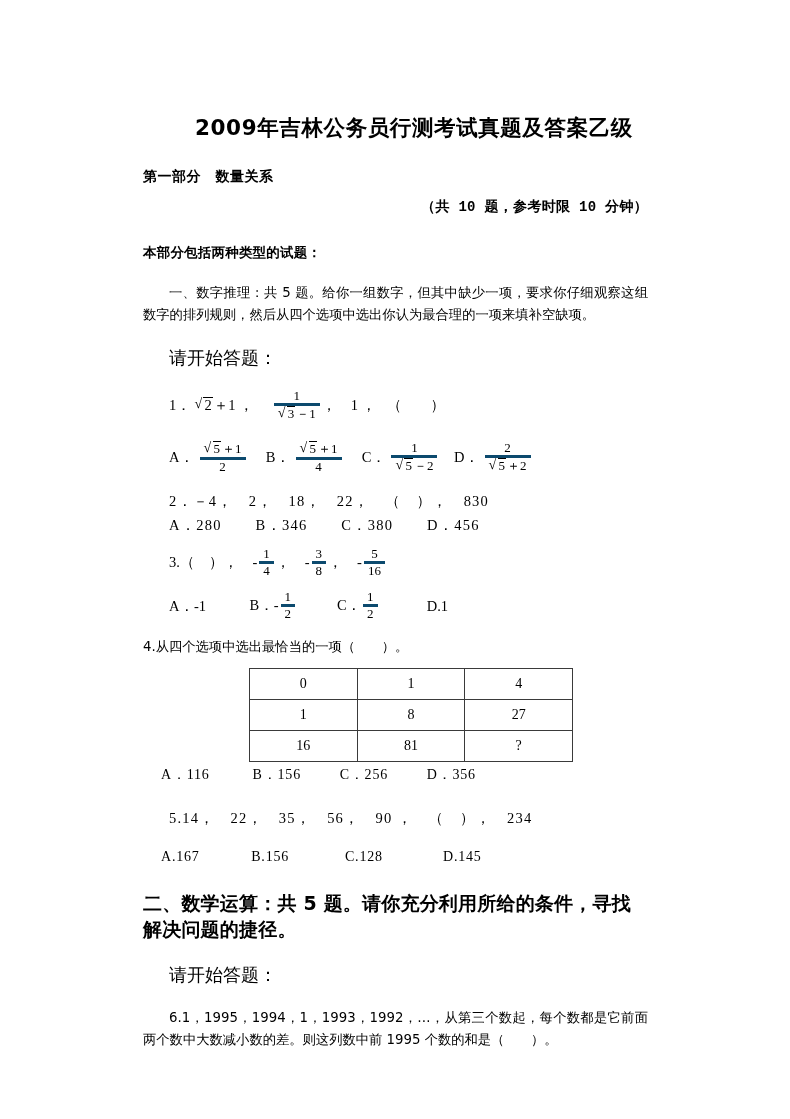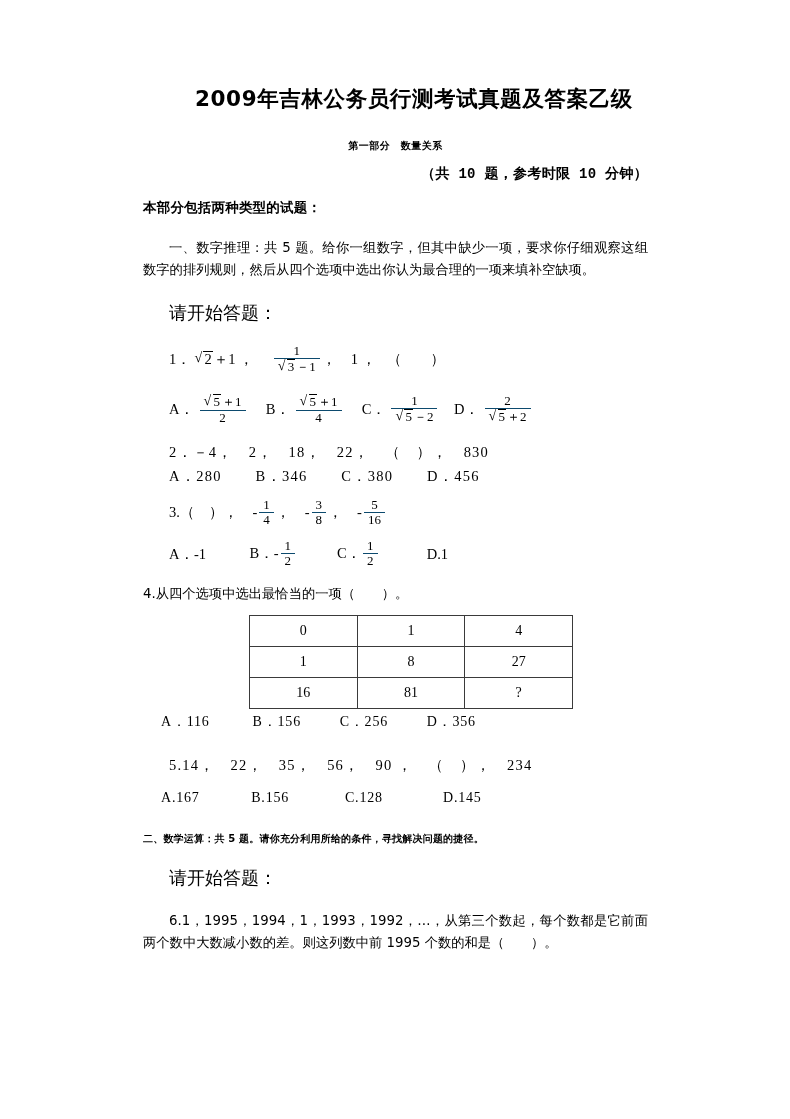--- a/index.html
+++ b/index.html
@@ -18,61 +18,60 @@
   .page {
     position: absolute;
     left: 0; top: 0;
     width: 790px;
     height: 1119px;
     background: #fff;
   }
   .content {
     position: absolute;
     left: 143px;
-    top: 84px;
+    top: 113px;
     width: 505px;
   }
 
   
   .doc-title {
     font-family: "DejaVu Sans", sans-serif;
     font-weight: bold;
     font-size: 21.5px;
     letter-spacing: 0.6px;
     text-align: left;
     margin: 0 0 6px 52px;
     white-space: nowrap;
   }
   .part-title {
     font-family: "DejaVu Sans", sans-serif;
     font-weight: bold;
-    font-size: 10px;
-    text-align: center;
+    font-size: 14px;
     margin: 26px 0 0 0;
     letter-spacing: 0.5px;
   }
   .part-sub {
     font-family: Liberation Mono, monospace;
     font-weight: bold;
     font-size: 14px;
     text-align: right;
     margin: 12px 0 0 0;
     letter-spacing: 0.3px;
   }
   .bold-line {
     font-family: "DejaVu Sans", sans-serif;
     font-weight: bold;
     font-size: 13.5px;
-    margin: 16px 0 0 0;
+    margin: 28px 0 0 0;
     letter-spacing: 0.2px;
   }
   .sec-head {
     font-family: "DejaVu Sans", sans-serif;
     font-weight: bold;
-    font-size: 10px;
+    font-size: 19px;
     margin: 26px 0 0 0;
     letter-spacing: 0.2px;
   }
 
   
   .para {
     font-family: "DejaVu Sans", sans-serif;
     font-size: 13.3px;
     line-height: 22px;
     margin: 20px 0 0 0;
@@ -110,21 +109,21 @@
   .frac {
     display: inline-block;
     vertical-align: middle;
     text-align: center;
     line-height: 1.08;
     margin: 0 2px;
     position: relative;
     top: -1px;
   }
   .frac .num { display: block; padding: 0 4px; font-size: 13px; }
-  .frac .den { display: block; padding: 0 4px; border-top: 1px solid #0c4a6e; font-size: 13px; }
+  .frac .den { display: block; padding: 0 4px; border-top: 3px solid #0c4a6e; font-size: 13px; }
 
   
   .sqrt {
     display: inline-block;
     position: relative;
     padding-left: 9px;
     margin-right: 1px;
   }
   .sqrt::before {
     content: "√";
@@ -299,21 +298,21 @@
       &nbsp;&nbsp;&nbsp;&nbsp;&nbsp;&nbsp;&nbsp;&nbsp;
       <span class="o">B．156</span>
       &nbsp;&nbsp;&nbsp;&nbsp;&nbsp;&nbsp;&nbsp;
       <span class="o">C．256</span>
       &nbsp;&nbsp;&nbsp;&nbsp;&nbsp;&nbsp;&nbsp;
       <span class="o">D．356</span>
     </div>
 
     <div class="qrow mono-num" style="padding-left:18px; margin-top:26px;">5.14，　22，　35，　56，　90 ，　（　），　234</div>
 
-    <div class="opts-abcd" style="padding-left:18px; margin-top:16px;">
+    <div class="opts-abcd" style="padding-left:18px; margin-top:22px;">
       <span class="o">A.167</span>
       &nbsp;&nbsp;&nbsp;&nbsp;&nbsp;&nbsp;&nbsp;&nbsp;&nbsp;&nbsp;
       <span class="o">B.156</span>
       &nbsp;&nbsp;&nbsp;&nbsp;&nbsp;&nbsp;&nbsp;&nbsp;&nbsp;&nbsp;&nbsp;
       <span class="o">C.128</span>
       &nbsp;&nbsp;&nbsp;&nbsp;&nbsp;&nbsp;&nbsp;&nbsp;&nbsp;&nbsp;&nbsp;&nbsp;
       <span class="o">D.145</span>
     </div>
 
     <div class="sec-head">二、数学运算：共 5 题。请你充分利用所给的条件，寻找解决问题的捷径。</div>

